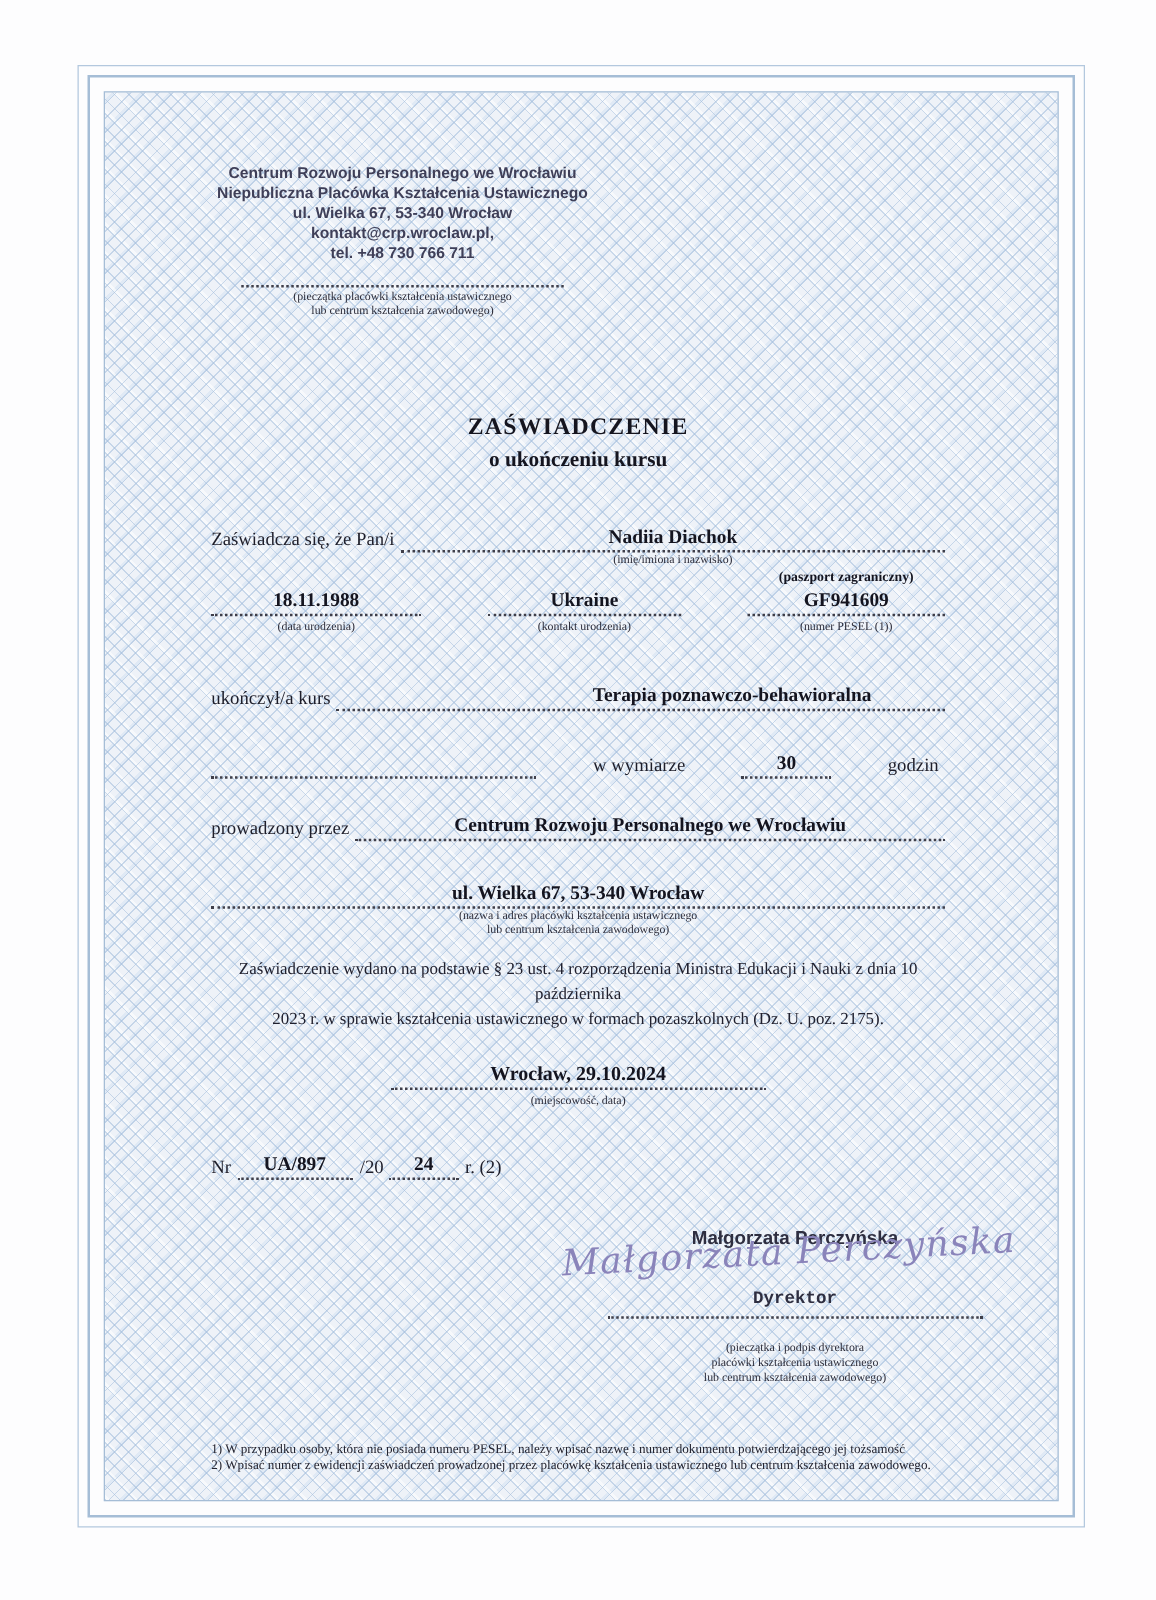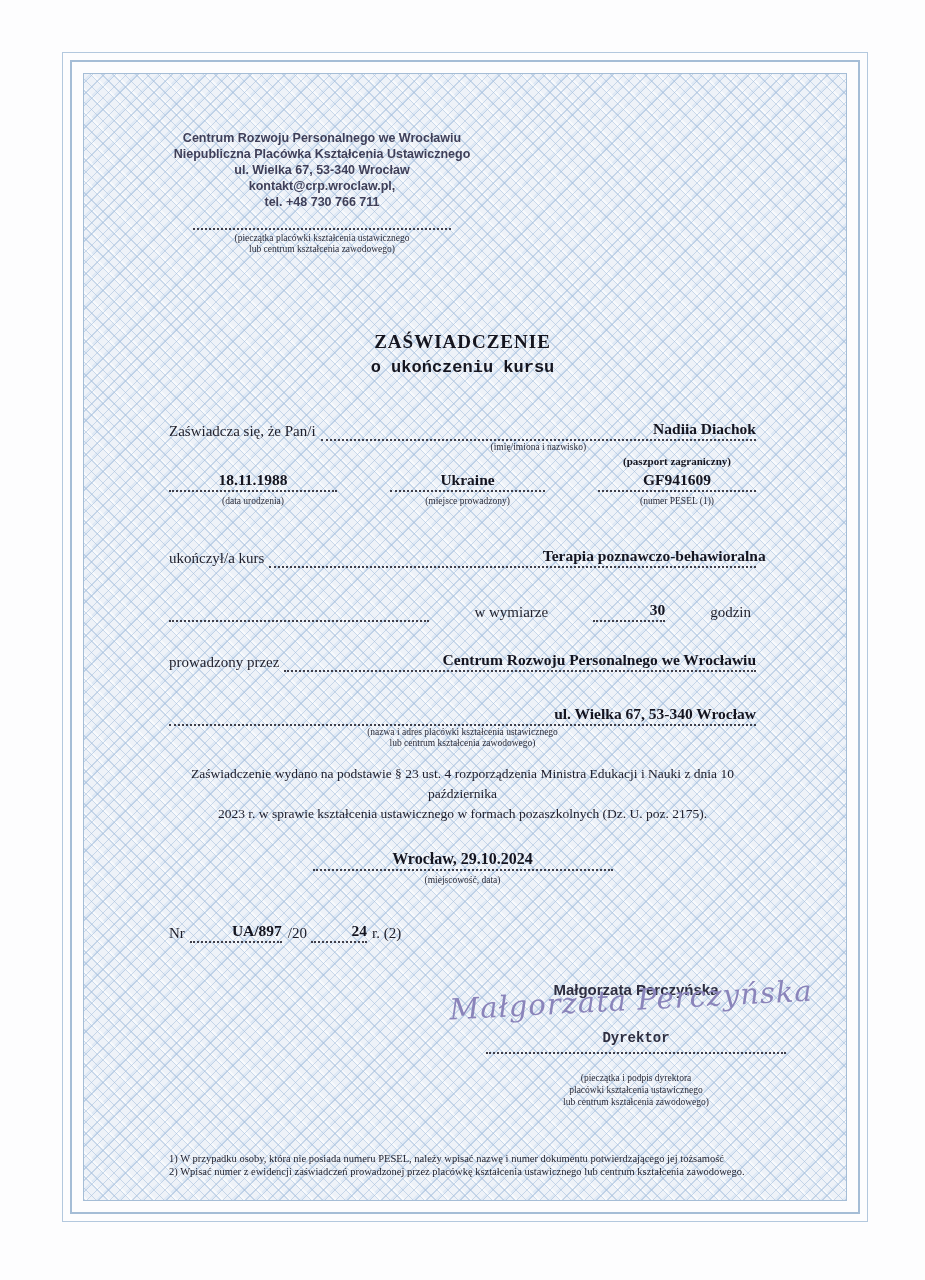--- a/index.html
+++ b/index.html
@@ -26,28 +26,28 @@
   .stamp-block { width:350px; margin:56px 0 0 -22px; text-align:center;
     font-family:"Liberation Sans", sans-serif; font-weight:700;
     font-size:12.5px; line-height:16px; color:#3f3f58; }
   .stamp-dots { width:258px; margin:14px auto 0 auto; border-bottom:2px dotted #3f3f4a; height:6px; }
   .stamp-caption { font-family:"Liberation Serif", serif; font-weight:400;
     font-size:9.5px; line-height:11px; color:#2b2b38; margin-top:3px; }
 
   
   .title-block { text-align:center; margin-top:76px; }
   .title-main { font-size:19px; font-weight:700; letter-spacing:1px; color:#15151f; }
-  .title-sub { font-size:17px; font-weight:700; color:#15151f; margin-top:5px;font-family:Liberation Mono, monospace; }
+  .title-sub { font-size:17px; font-weight:700; color:#15151f; margin-top:5px; }
 
   
   .row { display:flex; align-items:flex-end; font-size:15px; }
   .label { white-space:nowrap; padding-right:5px; line-height:20px; }
   .dotline { position:relative; flex:1; border-bottom:2px dotted #3f3f4a; height:20px; }
   .dotline.fixed { flex:0 0 auto; }
-  .dl-value { position:absolute; left:0; right:0; bottom:1px; text-align:right;
+  .dl-value { position:absolute; left:0; right:0; bottom:1px; text-align:center;
     font-weight:700; font-size:15.5px; white-space:nowrap; color:#14141f; }
   .dl-value.shift-right { left:28%; right:-2%; }
   .dl-caption { position:absolute; top:21px; left:0; right:0; text-align:center;
     font-size:9.5px; color:#2b2b38; white-space:nowrap; }
 
   .statement-row { margin-top:44px; }
 
   
   .fields-row { display:flex; justify-content:space-between; margin-top:14px; }
   .fcol { display:flex; flex-direction:column; align-items:center; }
@@ -136,21 +136,21 @@
             <div class="fcol fcol-1">
               <div class="fcol-note"></div>
               <div class="fcol-value">18.11.1988</div>
               <div class="fcol-dots"></div>
               <div class="fcol-caption">(data urodzenia)</div>
             </div>
             <div class="fcol fcol-2">
               <div class="fcol-note"></div>
               <div class="fcol-value">Ukraine</div>
               <div class="fcol-dots"></div>
-              <div class="fcol-caption">(miejsce prowadzony)</div>
+              <div class="fcol-caption">(kontakt urodzenia)</div>
             </div>
             <div class="fcol fcol-3">
               <div class="fcol-note">(paszport zagraniczny)</div>
               <div class="fcol-value">GF941609</div>
               <div class="fcol-dots"></div>
               <div class="fcol-caption">(numer PESEL (1))</div>
             </div>
           </div>
 
           <div class="row course-row">

